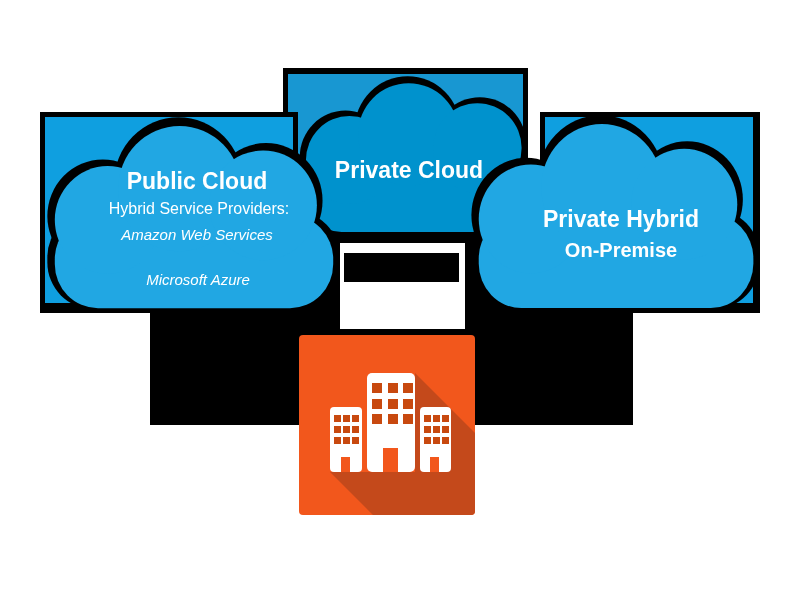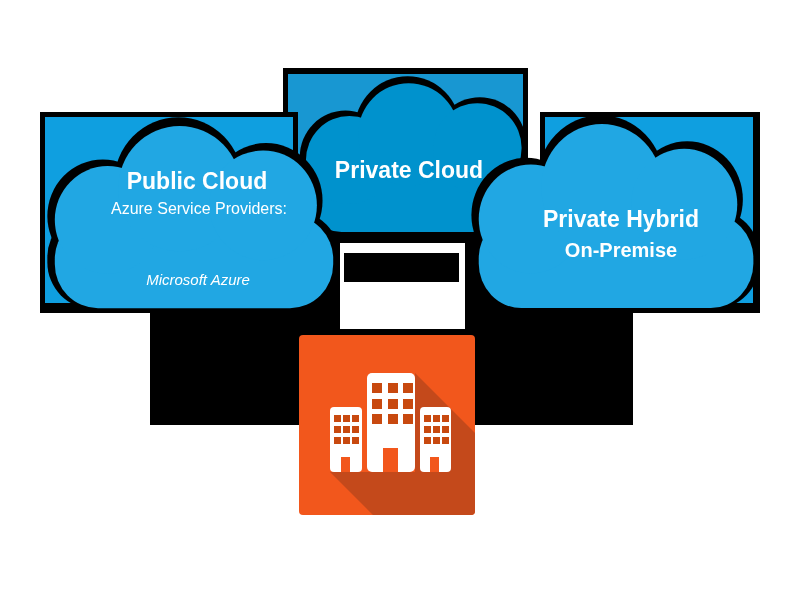--- a/index.html
+++ b/index.html
@@ -100,21 +100,22 @@
         <rect x="442" y="437" width="7" height="7"></rect>
     </g>
     <g fill="#F2571C">
       <rect x="383" y="448" width="15" height="24"></rect>
       <rect x="341" y="457" width="9" height="15"></rect>
       <rect x="430" y="457" width="9" height="15"></rect>
     </g>
   </svg>
 
   <div class="label title" style="left:197px;top:170px;">Public Cloud</div>
-  <div class="label subtitle" style="left:199px;top:201px;">Azure Service Providers:</div>
+  <div class="label subtitle" style="left:199px;top:201px;">Hybrid Service Providers:</div>
+  <div class="label provider" style="left:197px;top:227px;">Amazon Web Services</div>
   <div class="label provider" style="left:198px;top:272px;text-align:right;">Microsoft Azure</div>
 
   <div class="label title" style="left:409px;top:159px;">Private Cloud</div>
 
   <div class="label title" style="left:621px;top:208px;">Private Hybrid</div>
   <div class="label subtitle" style="left:621px;top:240px;font-size:20px;font-weight:bold;">On-Premise</div>
 
 </div>
 
 </body></html>

